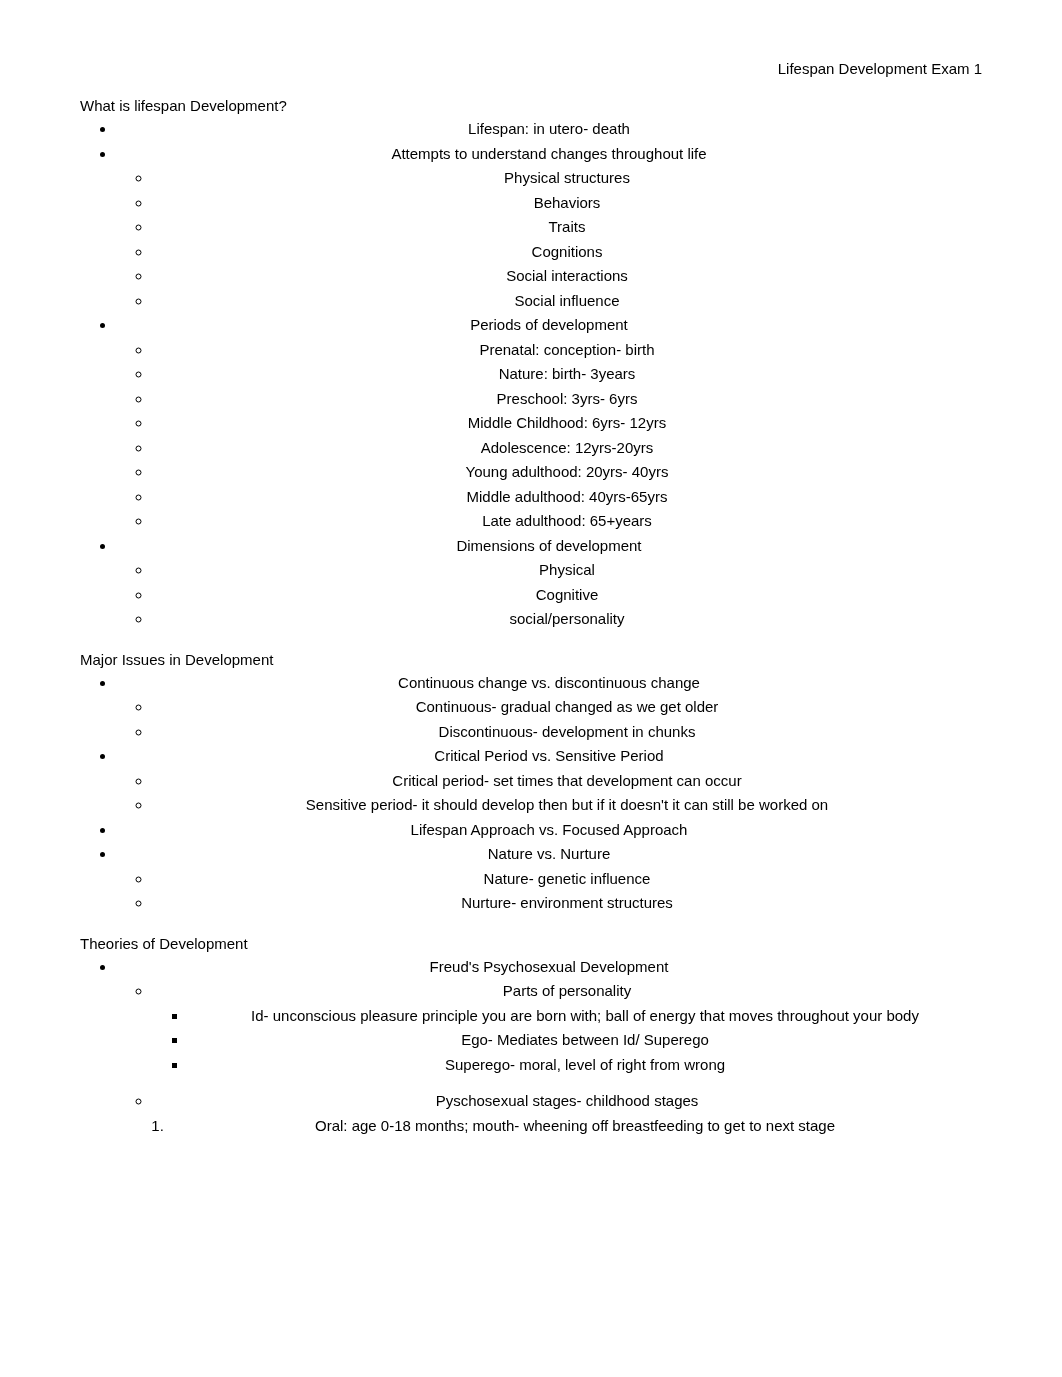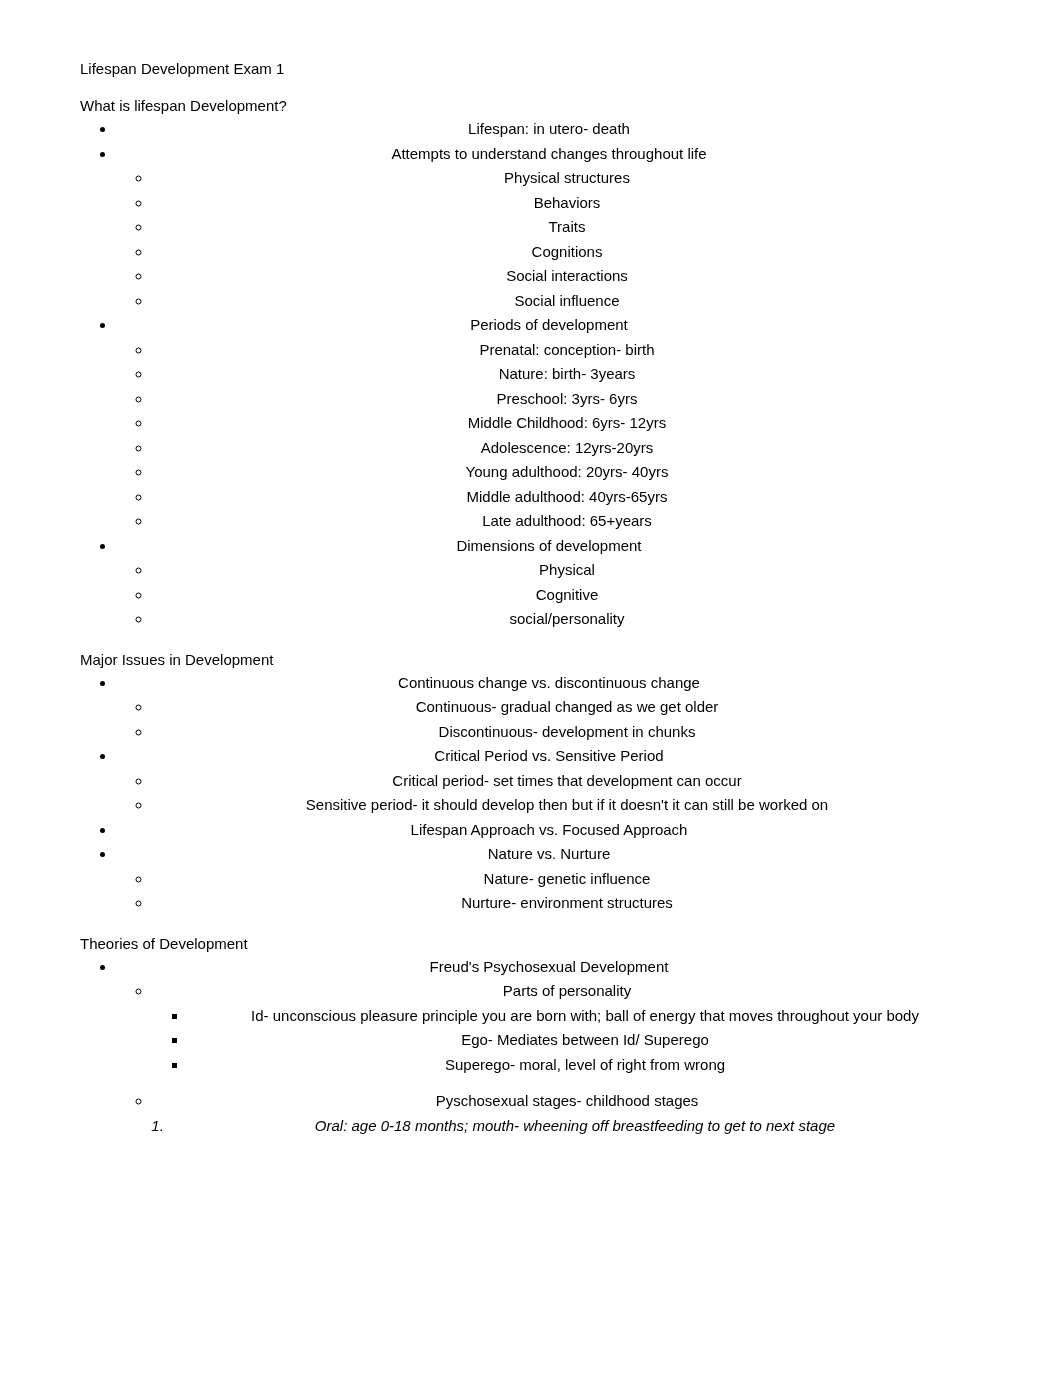--- a/index.html
+++ b/index.html
@@ -12,21 +12,21 @@
       background: #ffffff;
       font-family: Arial, sans-serif;
       font-size: 15px;
       color: #000000;
       padding: 60px 80px;
       max-width: 1062px;
       min-height: 1377px;
     }
 
     .page-title {
-      text-align: left;
+      text-align: right;
       font-size: 15px;
       margin-bottom: 16px;
     }
 
     .section-heading {
       font-size: 15px;
       margin-bottom: 4px;
       margin-top: 20px;
     }
 
@@ -44,21 +44,20 @@
 
     ul.level3 {
       list-style: square;
       margin-left: 36px;
       margin-bottom: 14px;
     }
 
     ol.level3 {
       margin-left: 16px;
       margin-bottom: 2px;
-      font-style: italic;
     }
 
     li {
       margin: 2px 0;
       line-height: 1.5;
       text-align: center;
     }
 
     .section-block {
       margin-bottom: 8px;

